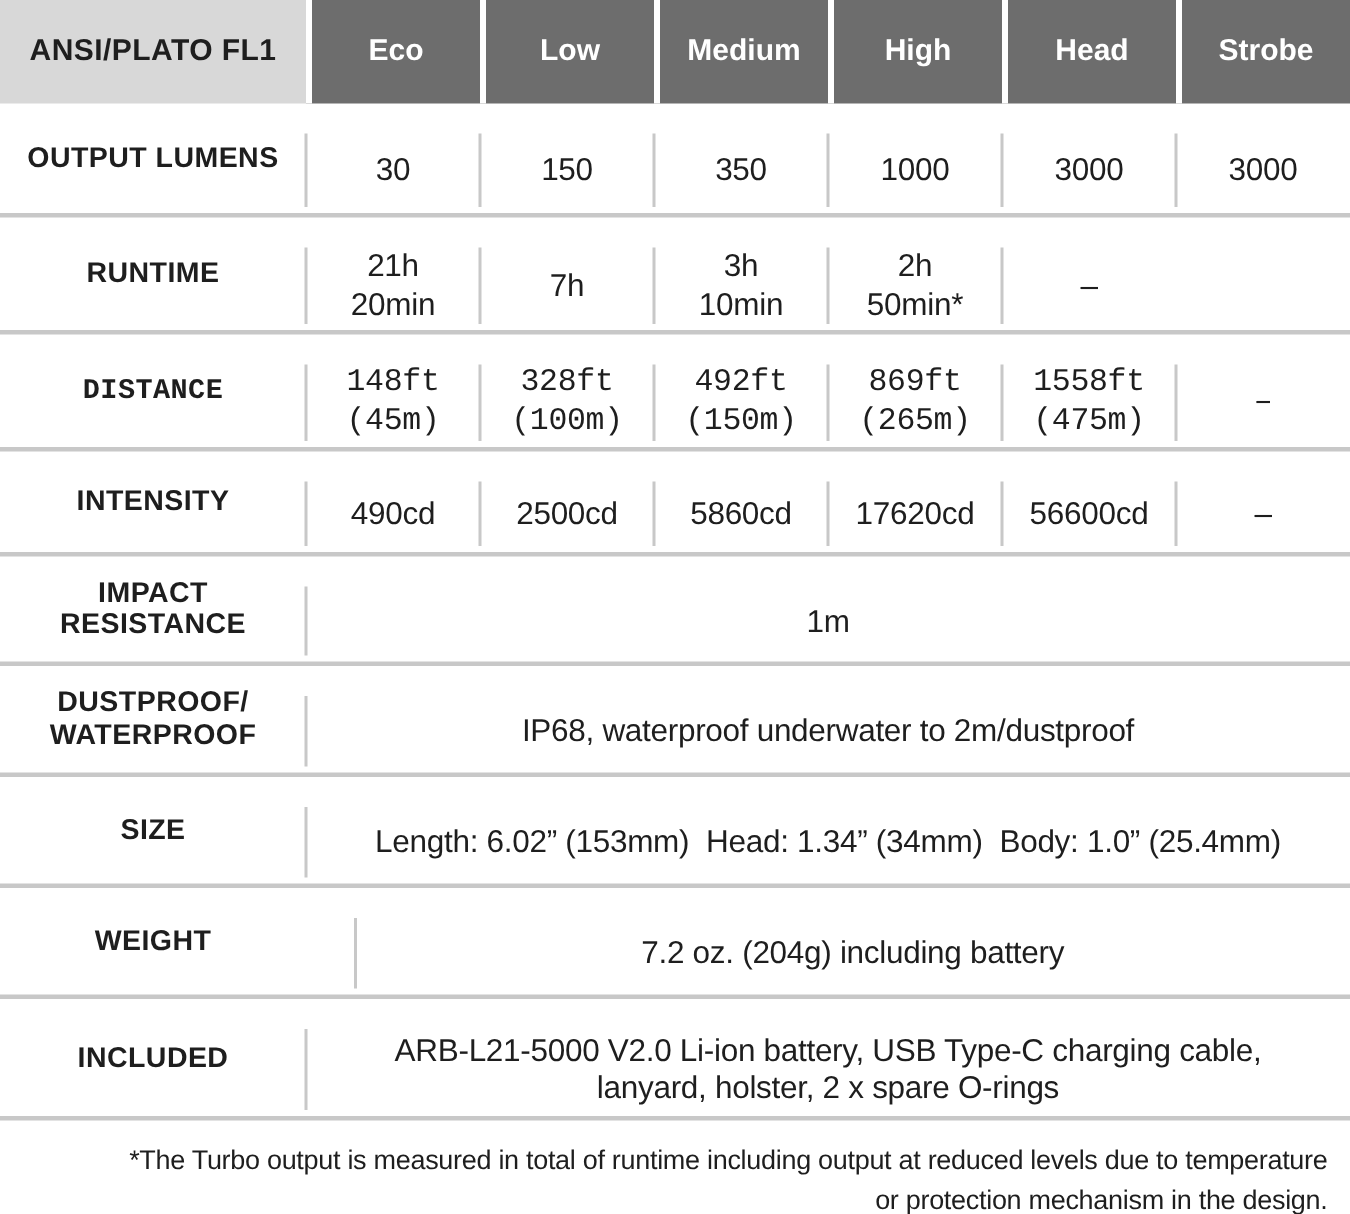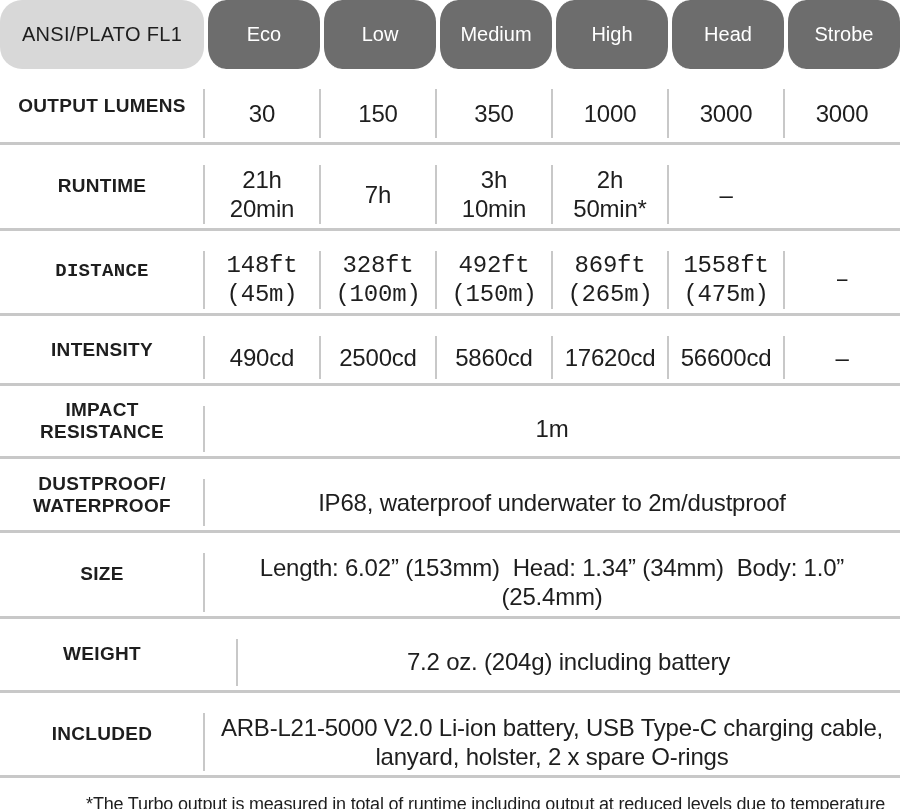--- a/index.html
+++ b/index.html
@@ -36,42 +36,41 @@
     position: relative;
     white-space: pre-wrap;
     padding: 4px 6px;
     box-sizing: border-box;
     line-height: 1.22;
   }
   
   .header .cell {
     background: #6d6d6d;
     color: #ffffff;
-    font-weight: normal;
+    font-weight: bold;
     font-size: 20px;
     border-left: 4px solid #ffffff;
-    border-radius: 22px;
   }
   .header .cell.title {
     background: #d8d8d8;
     color: #1e1e1e;
     border-left: none;
     font-size: 20px;
     letter-spacing: 0.3px;
   }
   
   .cell.rlabel {
     font-weight: bold;
     font-size: 19px;
     letter-spacing: 0.3px;
     line-height: 1.15;
   }
   
   .cell.val {
-    font-size: 24px;
+    font-size: 21px;
     letter-spacing: -0.2px;
     margin-top: 16px;
   }
   
   .spec .cell:not(:first-child)::before,
   .merged .cell:not(:first-child)::before {
     content: "";
     position: absolute;
     left: -1px;
     top: 4px;

